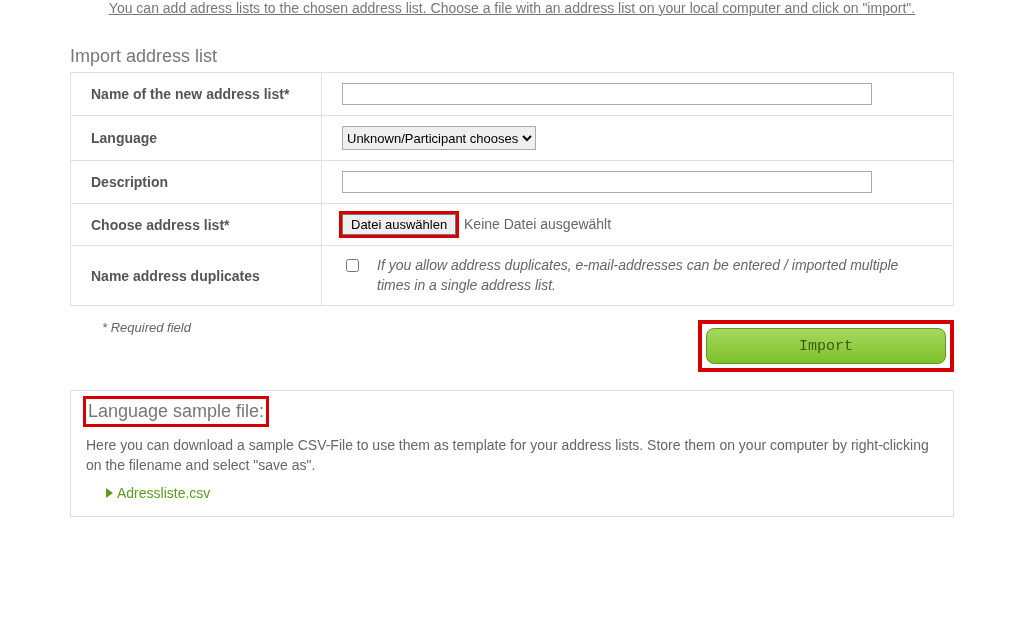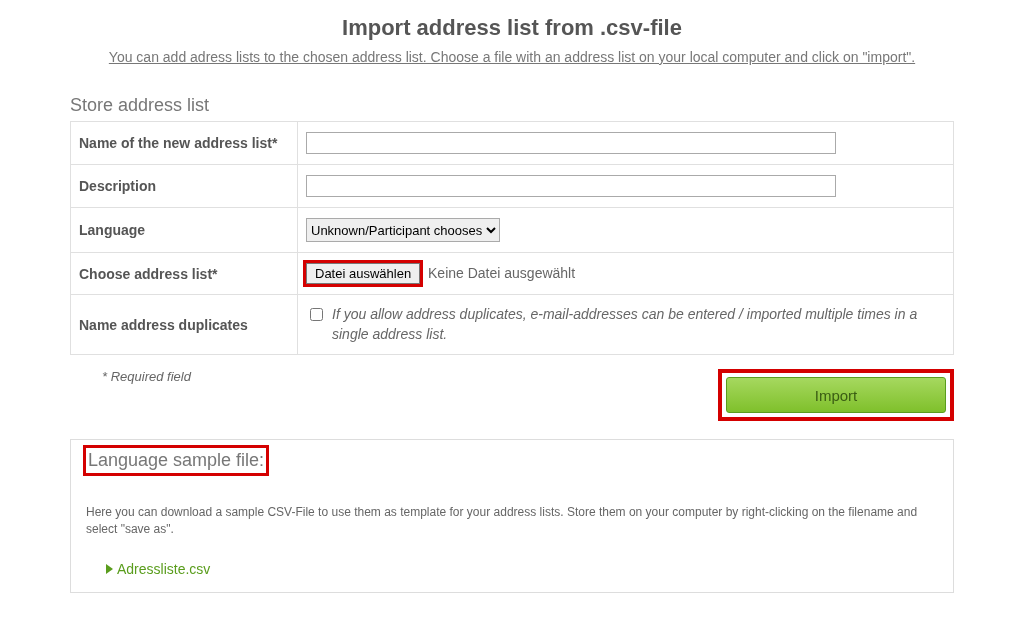--- a/index.html
+++ b/index.html
@@ -1,68 +1,67 @@
 <!DOCTYPE html>
 <html><head>
 <meta charset="utf-8">
 <style>
   html,body{margin:0;padding:0;font-family:Arial,Helvetica,sans-serif;background:#fff;color:#555;}
   .page{width:1024px;min-height:640px;margin:0 auto;box-sizing:border-box;padding:0 70px 30px;}
   h1.title{font-size:22px;font-weight:bold;color:#555;text-align:center;margin:15px 0 8px;}
   .subtitle{font-size:14px;color:#777;text-align:center;margin:0 0 30px;text-decoration:underline;}
   .section-label{font-size:18px;color:#777;margin:0 0 5px;}
   table.form{width:100%;border-collapse:collapse;border:1px solid #ddd;}
-  table.form td{border:1px solid #e0e0e0;padding:10px 8px;font-size:14px;vertical-align:middle;}
+  table.form td{border:1px solid #e0e0e0;padding:10px 20px;font-size:14px;vertical-align:middle;}
   table.form td.label{width:210px;font-weight:bold;color:#555;background:#fff;}
   table.form td.val{background:#fff;}
   input[type=text]{width:530px;height:22px;border:1px solid #aaa;box-sizing:border-box;padding:2px 4px;font-size:13px;}
   select{height:24px;font-size:13px;border:1px solid #aaa;background:#efefef;}
   .filebtn{display:inline-block;border:1px solid #777;background:#efefef;padding:2px 8px;font-size:13px;color:#000000;cursor:pointer;margin-right:4px;}
   .file-none{color:#666;font-size:14px;}
-  .checkbox-row{display:flex;align-items:flex-start;gap:6px;}
+  .checkbox-row{display:flex;align-items:flex-start;gap:15px;}
   .checkbox-row span{font-style:italic;color:#666;font-size:14px;line-height:1.4;}
   .import-row{display:flex;justify-content:space-between;align-items:flex-start;margin:14px 0 18px;}
   .required-note{font-size:13px;font-style:italic;color:#666;margin-left:32px;}
-  .import-btn{width:220px;height:36px;border:1px solid #5a9d1d;border-radius:3px;
-    background:linear-gradient(#a6d85f,#7fc02b);color:#3a5d13;font-size:15px;cursor:pointer;}
+  .import-btn{width:240px;height:36px;border:1px solid #5a9d1d;border-radius:8px;
+    background:linear-gradient(#a6d85f,#7fc02b);color:#3a5d13;font-size:15px;cursor:pointer;font-family:Liberation Mono, monospace;}
   .hl-red-inline{outline:3px solid #d40000;outline-offset:0;}
   .import-btn-wrap{border:4px solid #d40000;padding:4px;}
   .sample-box{border:1px solid #ddd;padding:0 15px 15px;}
   .sample-title{font-size:18px;color:#777;margin:8px 0 8px;display:inline-block;padding:2px 2px;}
-  .sample-box p{font-size:12px;color:#666;margin:23px 0;line-height:1.4;}
+  .sample-box p{font-size:14px;color:#666;margin:4px 0;line-height:1.4;}
   .sample-box p.italic{font-style:italic;}
   .file-link{color:#5a9d1d;font-size:14px;display:flex;align-items:center;gap:4px;margin-top:10px;cursor:pointer;padding-left:20px;}
   .tri{display:inline-block;width:0;height:0;border-top:5px solid transparent;border-bottom:5px solid transparent;border-left:7px solid #5a9d1d;}
 </style>
 </head>
 <body>
 
 <div class="page">
-  <h1 class="title">Import address list from .csv-file</h1>
   <p class="subtitle">You can add adress lists to the chosen address list. Choose a file with an address list on your local computer and click on "import".</p>
 
-  <div class="section-label">Store address list</div>
+  <div class="section-label">Import address list</div>
 
   <table class="form">
     <tbody>
         <tr>
       <td class="label">Name of the new address list*</td>
-      <td class="val"><input type="text" value="" style=""></td>
-    </tr>
-    <tr>
-      <td class="label">Description</td>
       <td class="val"><input type="text" value="" style=""></td>
     </tr>
     <tr>
       <td class="label">Language</td>
       <td class="val">
         <select>
           <option>Unknown/Participant chooses</option>
         </select>
       </td>
+    </tr>
+    <tr>
+      <td class="label">Description</td>
+      <td class="val"><input type="text" value="" style=""></td>
     </tr>
     <tr>
       <td class="label">Choose address list*</td>
       <td class="val">
         <span class="filebtn hl-red-inline">Datei auswählen</span>
         <span class="file-none">Keine Datei ausgewählt</span>
       </td>
     </tr>
     <tr>
       <td class="label">Name address duplicates</td>

